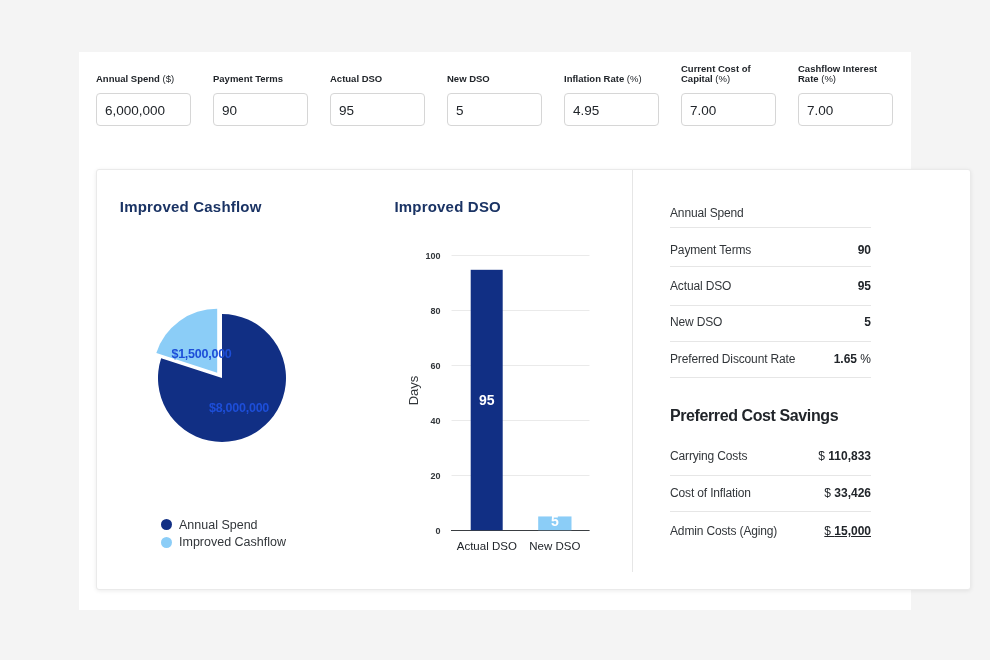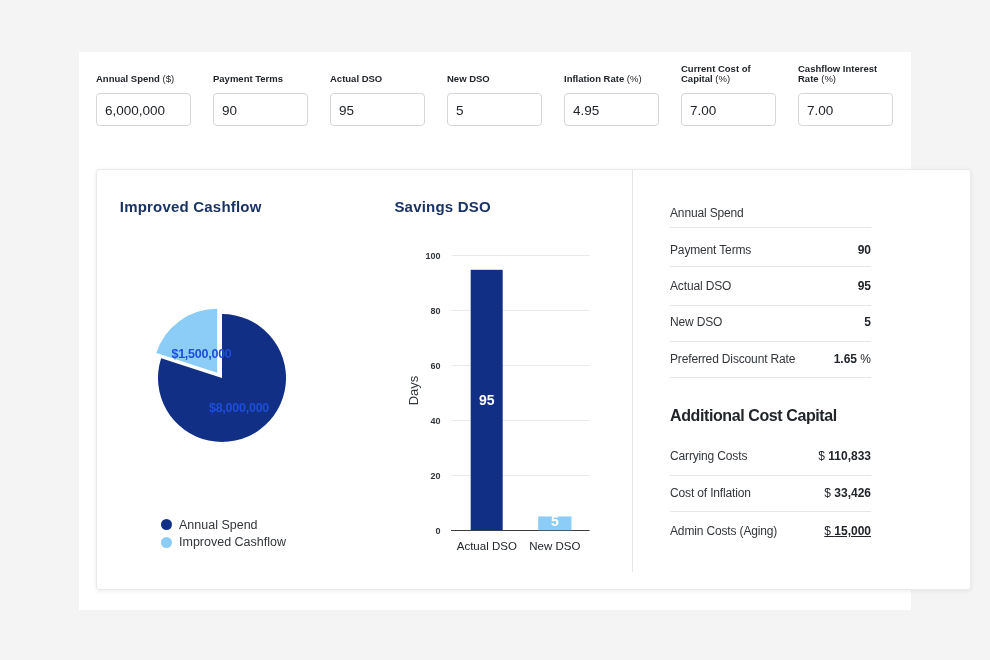--- a/index.html
+++ b/index.html
@@ -36,21 +36,21 @@
 <div class="ibox" style="left:96px;">6,000,000</div>
 <div class="ibox" style="left:213px;">90</div>
 <div class="ibox" style="left:330px;">95</div>
 <div class="ibox" style="left:447px;">5</div>
 <div class="ibox" style="left:564px;">4.95</div>
 <div class="ibox" style="left:681px;">7.00</div>
 <div class="ibox" style="left:798px;">7.00</div>
 
 <div class="card">
   <div class="title" style="left:22.8px; top:28px;">Improved Cashflow</div>
-  <div class="title" style="left:297.4px; top:28px;">Savings DSO</div>
+  <div class="title" style="left:297.4px; top:28px;">Improved DSO</div>
 
   <svg class="abs" style="left:29px; top:120px;" width="200" height="200" viewBox="0 0 200 200">
     <path fill="#112f84" d="M 96 88 L 96.00 24.00 A 64 64 0 1 1 35.13 68.22 Z"></path>
     <path fill="#8bcdf7" d="M 91.20 82.70 L 91.20 18.70 A 64 64 0 0 0 30.33 62.92 Z"></path>
   </svg>
 
   <div class="legend-row" style="left:64px; top:345.8px;"><span class="dot" style="background:#112f84;"></span>Annual Spend</div>
   <div class="legend-row" style="left:64px; top:363.4px;"><span class="dot" style="background:#8bcdf7;"></span>Improved Cashflow</div>
 
   <svg class="abs" style="left:300px; top:70px;" width="230" height="320" viewBox="0 0 230 320">
@@ -94,21 +94,21 @@
   <div class="plab" style="top:35px;">Annual Spend</div>
   <div class="plab" style="top:72px;">Payment Terms</div>
     <div class="pval" style="top:72px;">90</div>
   <div class="plab" style="top:108px;">Actual DSO</div>
     <div class="pval" style="top:108px;">95</div>
   <div class="plab" style="top:144px;">New DSO</div>
     <div class="pval" style="top:144px;">5</div>
   <div class="plab" style="top:181px;">Preferred Discount Rate</div>
     <div class="pval" style="top:181px;">1.65<span class="nw"> %</span></div>
 
-  <div class="h2" style="top:237px;">Additional Cost Capital</div>
+  <div class="h2" style="top:237px;">Preferred Cost Savings</div>
 
   <div class="plab" style="top:278px;">Carrying Costs</div>
     <div class="pval" style="top:278px;"><span class="nw">$ </span>110,833</div>
   <div class="plab" style="top:315px;">Cost of Inflation</div>
     <div class="pval" style="top:315px;"><span class="nw">$ </span>33,426</div>
   <div class="plab" style="top:353px;text-align:right;">Admin Costs (Aging)</div>
     <div class="pval" style="top:353px;text-decoration:underline;"><span class="nw">$ </span>15,000</div>
 </div>
 
 <div class="pielab" style="left:171px; top:348px; width:61px;">$1,500,000</div>

